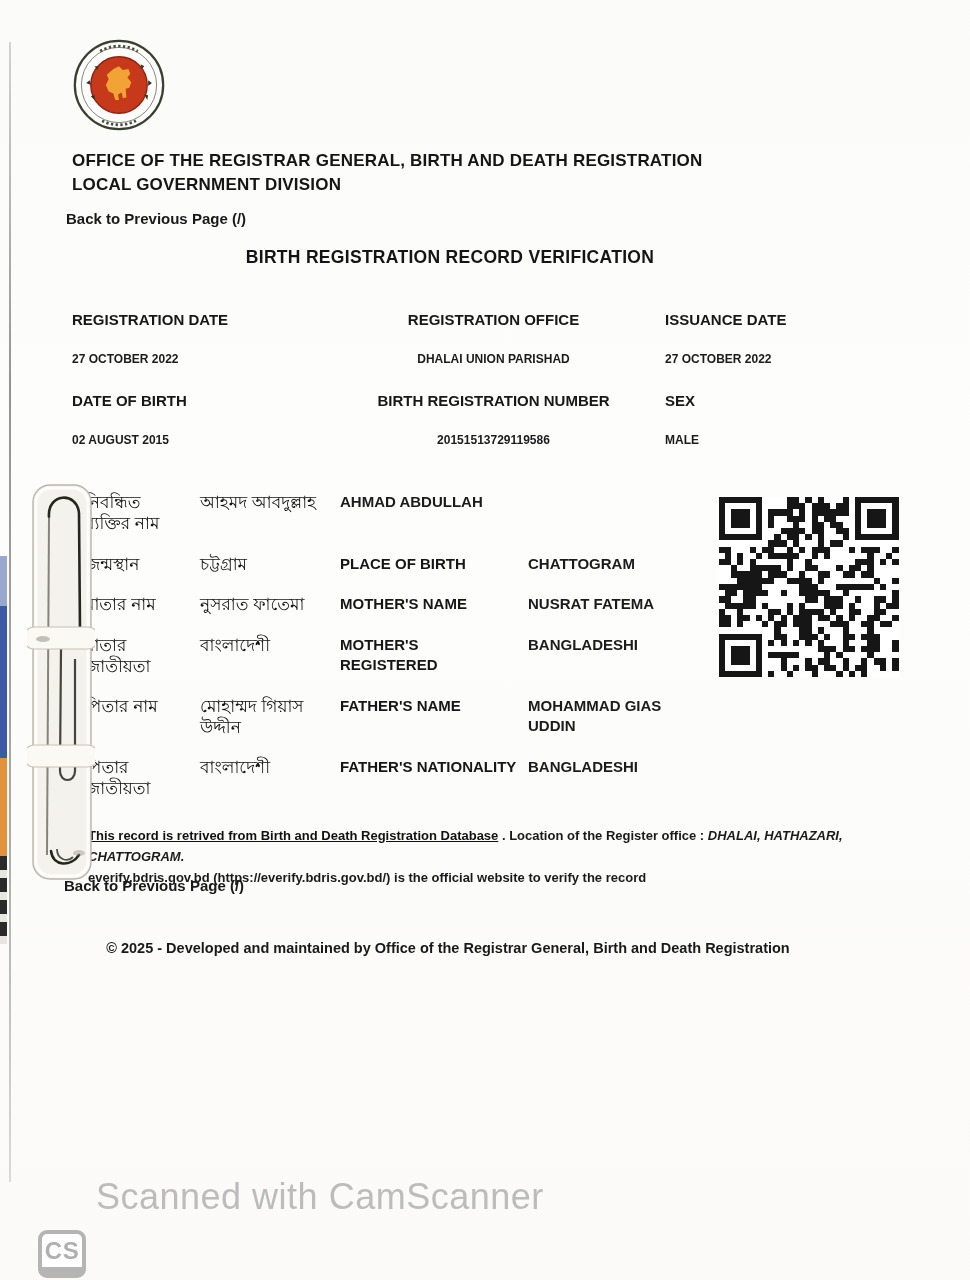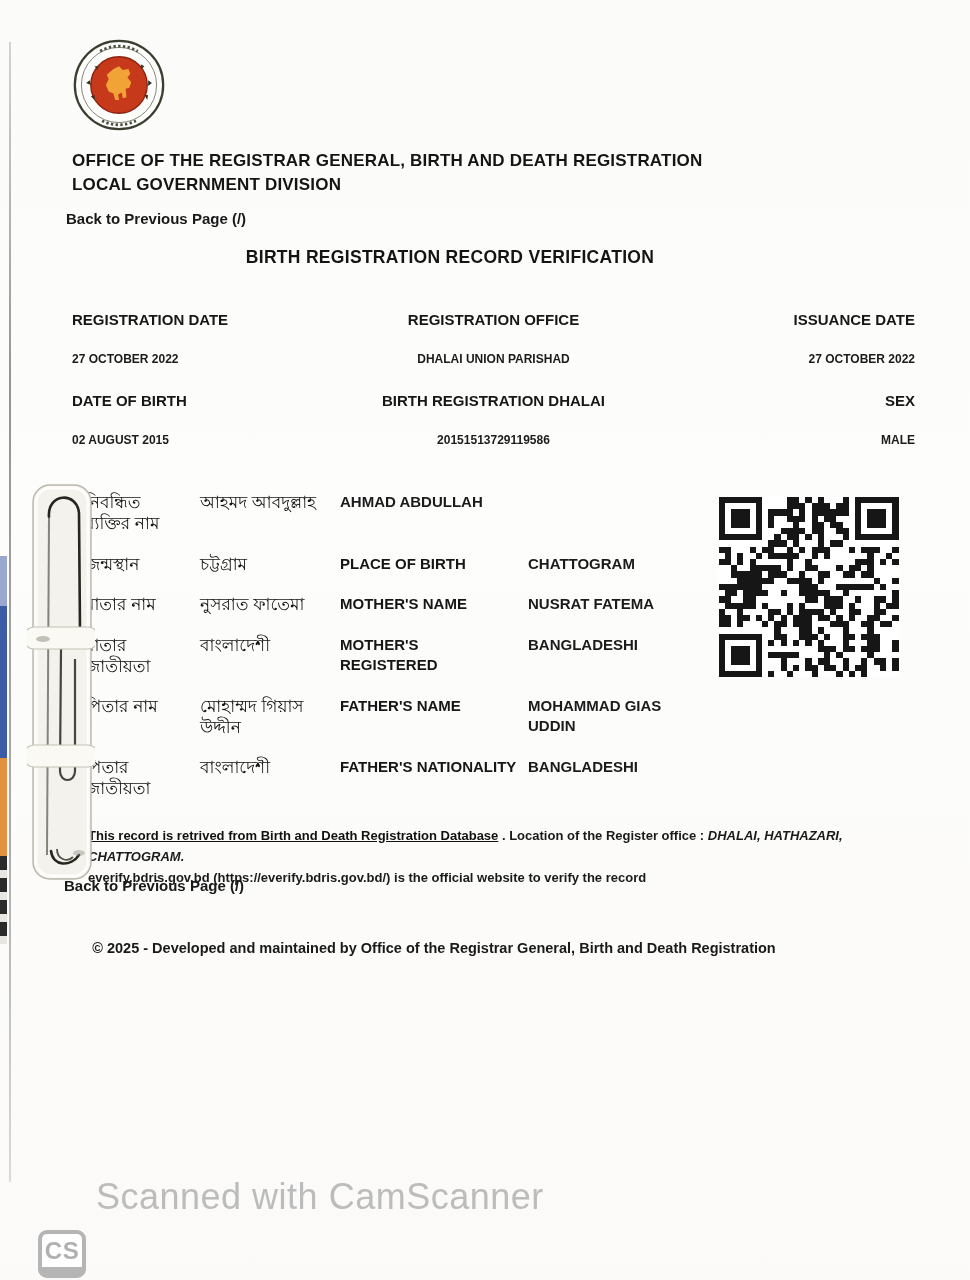--- a/index.html
+++ b/index.html
@@ -31,42 +31,42 @@
   .back-top { left:66px; top:210px; }
   .back-bottom { left:64px; top:877px; }
 
   .doc-title { position:absolute; left:0; top:247px; width:900px; text-align:center;
     font-size:17.5px; font-weight:700; letter-spacing:.3px; color:#141414; }
 
   
   .summary { position:absolute; left:72px; top:311px; width:843px; }
   .sum-row { display:grid; grid-template-columns:250px 1fr 250px; align-items:start; }
   .sum-row > div:nth-child(2) { text-align:center; }
-  .sum-row > div:nth-child(3) { text-align:right; }
+  .sum-row > div:nth-child(3) { }
   .sum-label { font-size:15px; font-weight:700; color:#171717; height:41px; }
   .sum-value { font-size:12px; font-weight:600; color:#1b1b1b; height:40px; }
   .brn { font-weight:700; }
 
   
   .record-table { position:absolute; left:85px; top:492px; width:630px; }
   .rec-row { display:grid; grid-template-columns:115px 140px 188px 187px; column-gap:0; }
   .cell { padding-right:10px; line-height:20px; }
   .bn { font-size:17px; line-height:21px; color:#111; }
   .en-label { font-size:15px; font-weight:700; color:#161616; }
   .en-value { font-size:15px; font-weight:600; color:#1b1b1b; }
   .h62{min-height:62px}.h40{min-height:40px}.h41{min-height:41px}.h60{min-height:61px}.h75{min-height:75px}
 
   .qr { position:absolute; left:717px; top:497px; width:183px; height:180px; background:#fff; }
   .qr svg { width:100%; height:100%; }
 
   
   .disclaimer { position:absolute; left:88px; top:825px; width:830px; font-size:13px; font-weight:600; line-height:21px; color:#1a1a1a; }
   .disclaimer a, .db-link { text-decoration:underline; color:#111; font-weight:700; cursor:pointer; }
   .loc-italic { font-style:italic; font-weight:700; }
-  .copyright { position:absolute; left:2px; top:940px; width:864px; text-align:center; font-size:14.5px; font-weight:600; color:#191919; }
+  .copyright { position:absolute; left:16px; top:940px; width:864px; text-align:center; font-size:14.5px; font-weight:600; color:#191919; }
 
   
   .clip { position:absolute; left:27px; top:483px; width:68px; height:400px; }
 
   
   .cs-badge { position:absolute; left:38px; top:1230px; width:48px; height:48px;
     border:4px solid #b5b5b5; border-radius:9px; background:#fff; }
   .cs-badge .cs-text { position:absolute; top:3px; left:0; width:100%; text-align:center;
     font-size:24px; font-weight:700; color:#b0b0b0; letter-spacing:.5px; }
   .cs-badge .cs-bar { position:absolute; left:-1px; bottom:-2px; width:42px; height:9px; background:#b5b5b5; border-radius:0 0 4px 4px; }
@@ -110,21 +110,21 @@
       <div class="sum-label">REGISTRATION OFFICE</div>
       <div class="sum-label">ISSUANCE DATE</div>
     </div>
     <div class="sum-row">
       <div class="sum-value">27 OCTOBER 2022</div>
       <div class="sum-value">DHALAI UNION PARISHAD</div>
       <div class="sum-value">27 OCTOBER 2022</div>
     </div>
     <div class="sum-row">
       <div class="sum-label">DATE OF BIRTH</div>
-      <div class="sum-label">BIRTH REGISTRATION DHALAI</div>
+      <div class="sum-label">BIRTH REGISTRATION NUMBER</div>
       <div class="sum-label">SEX</div>
     </div>
     <div class="sum-row">
       <div class="sum-value">02 AUGUST 2015</div>
       <div class="sum-value brn">20151513729119586</div>
       <div class="sum-value">MALE</div>
     </div>
   </div>
 
   <div class="record-table">

